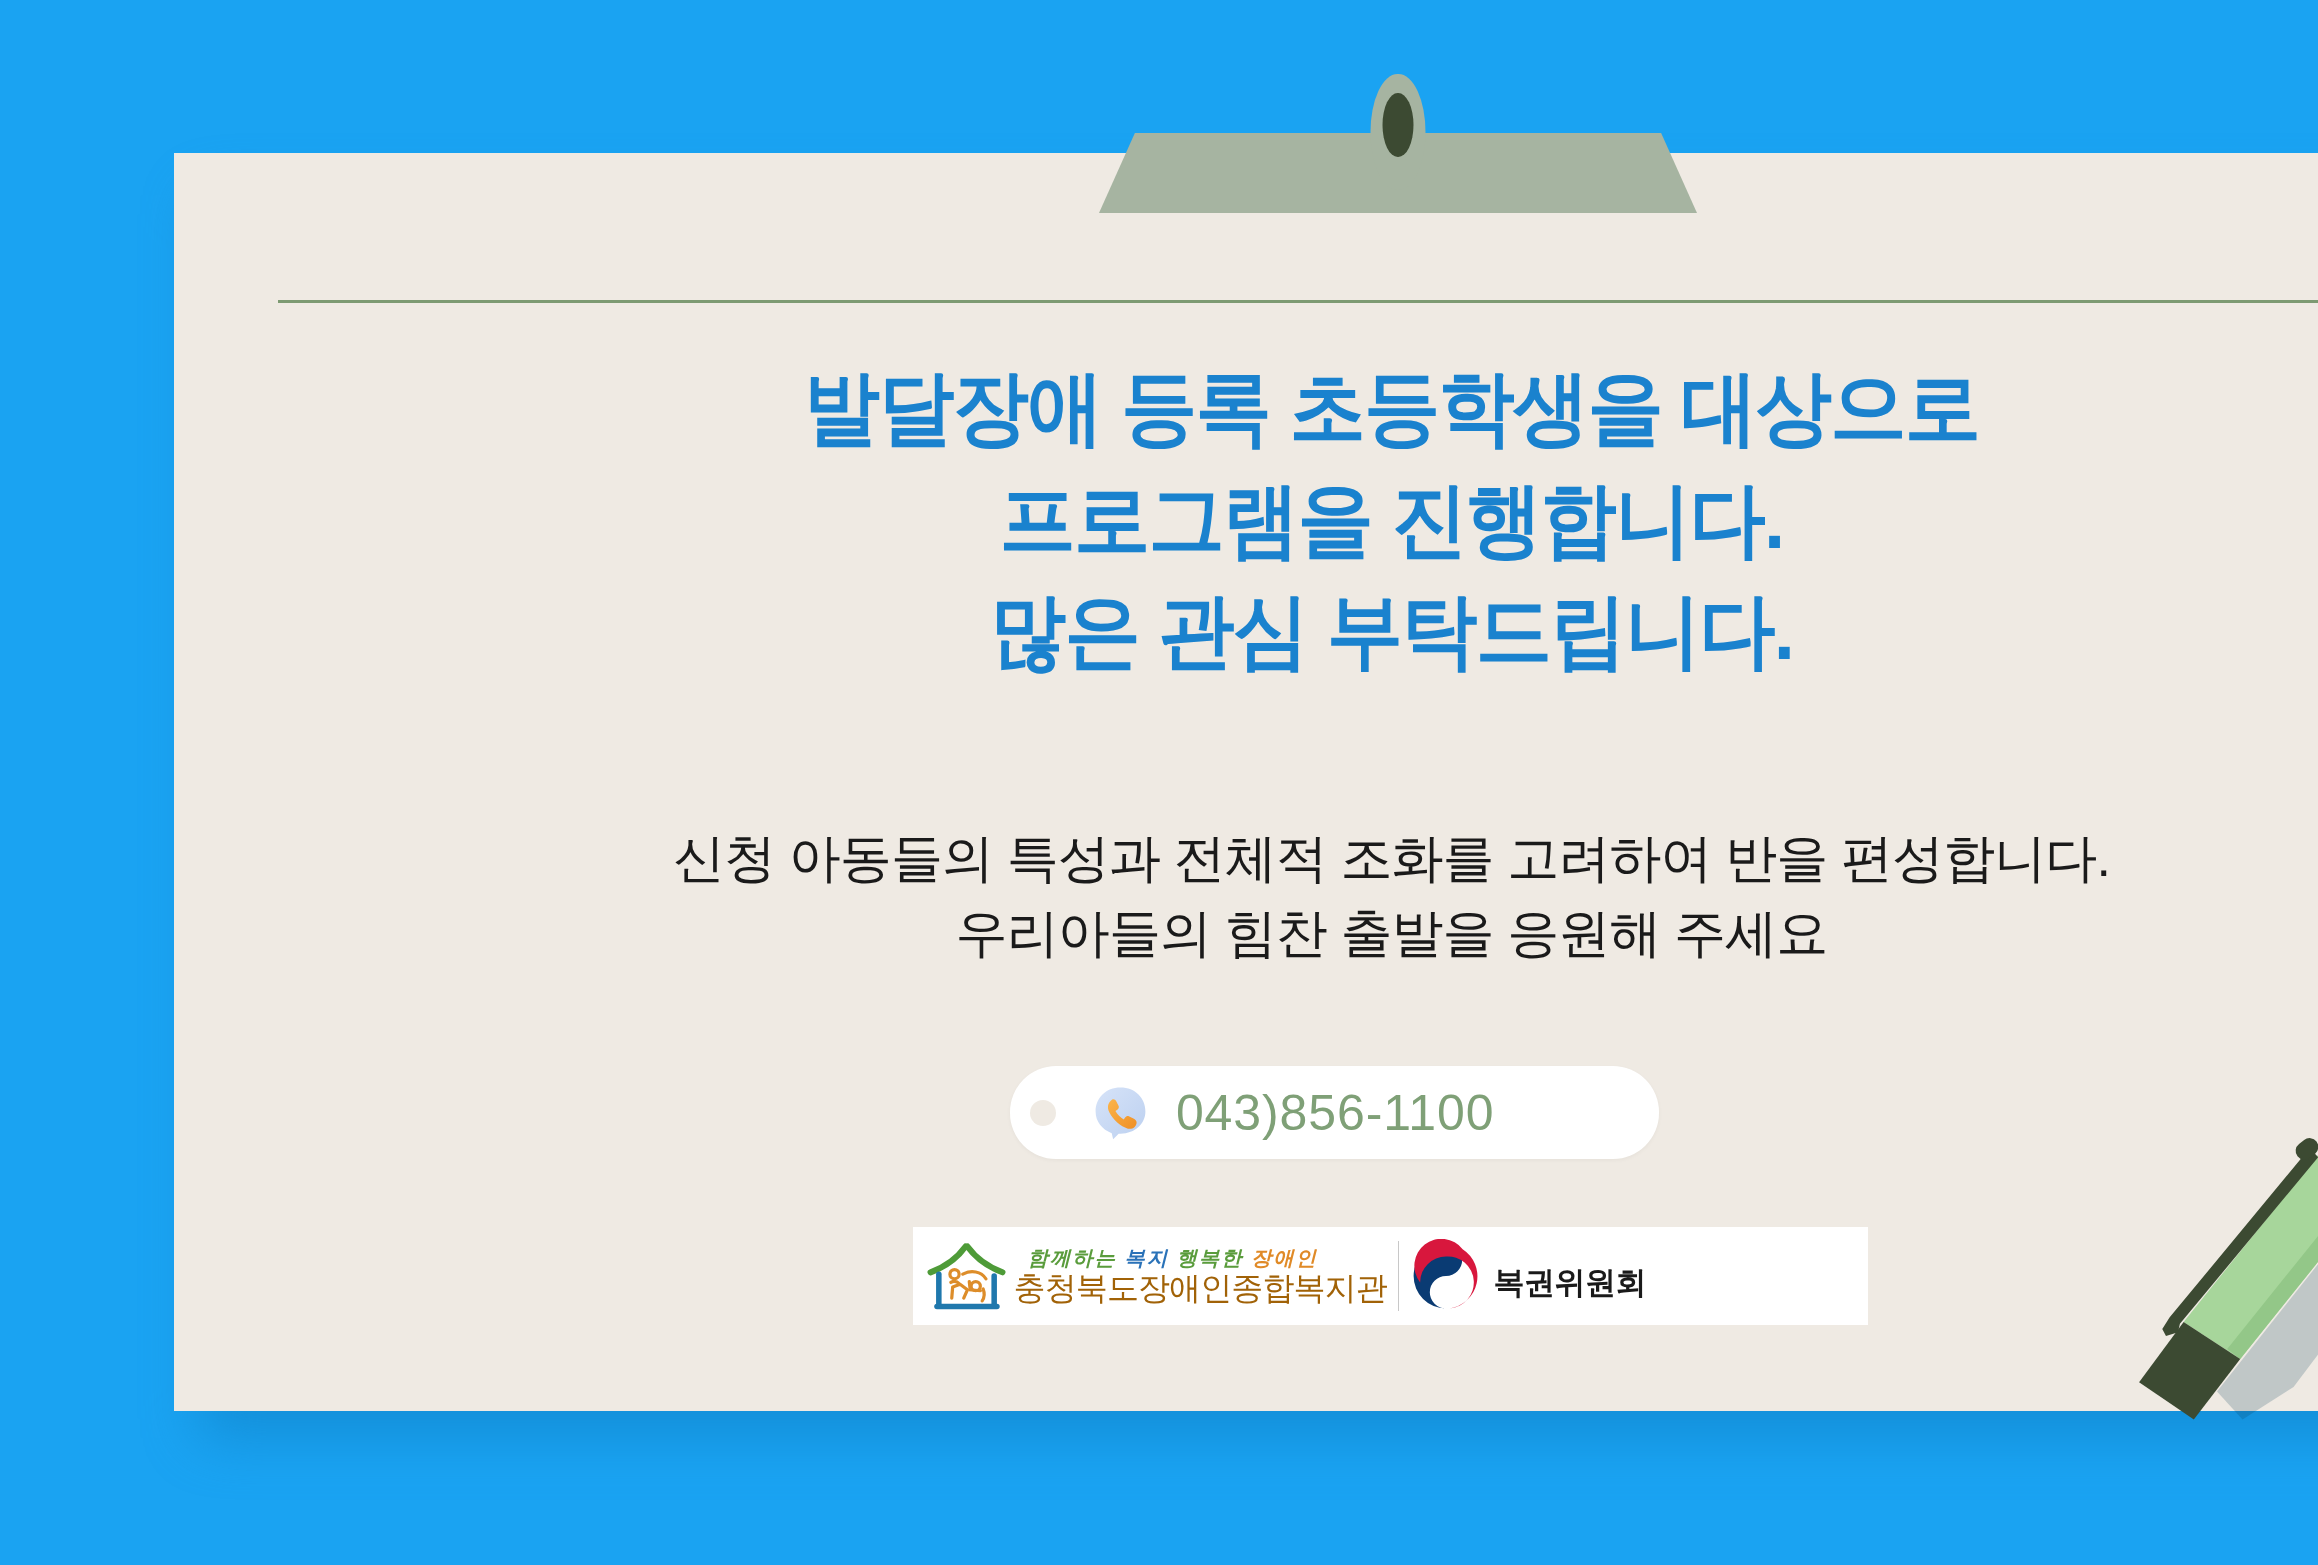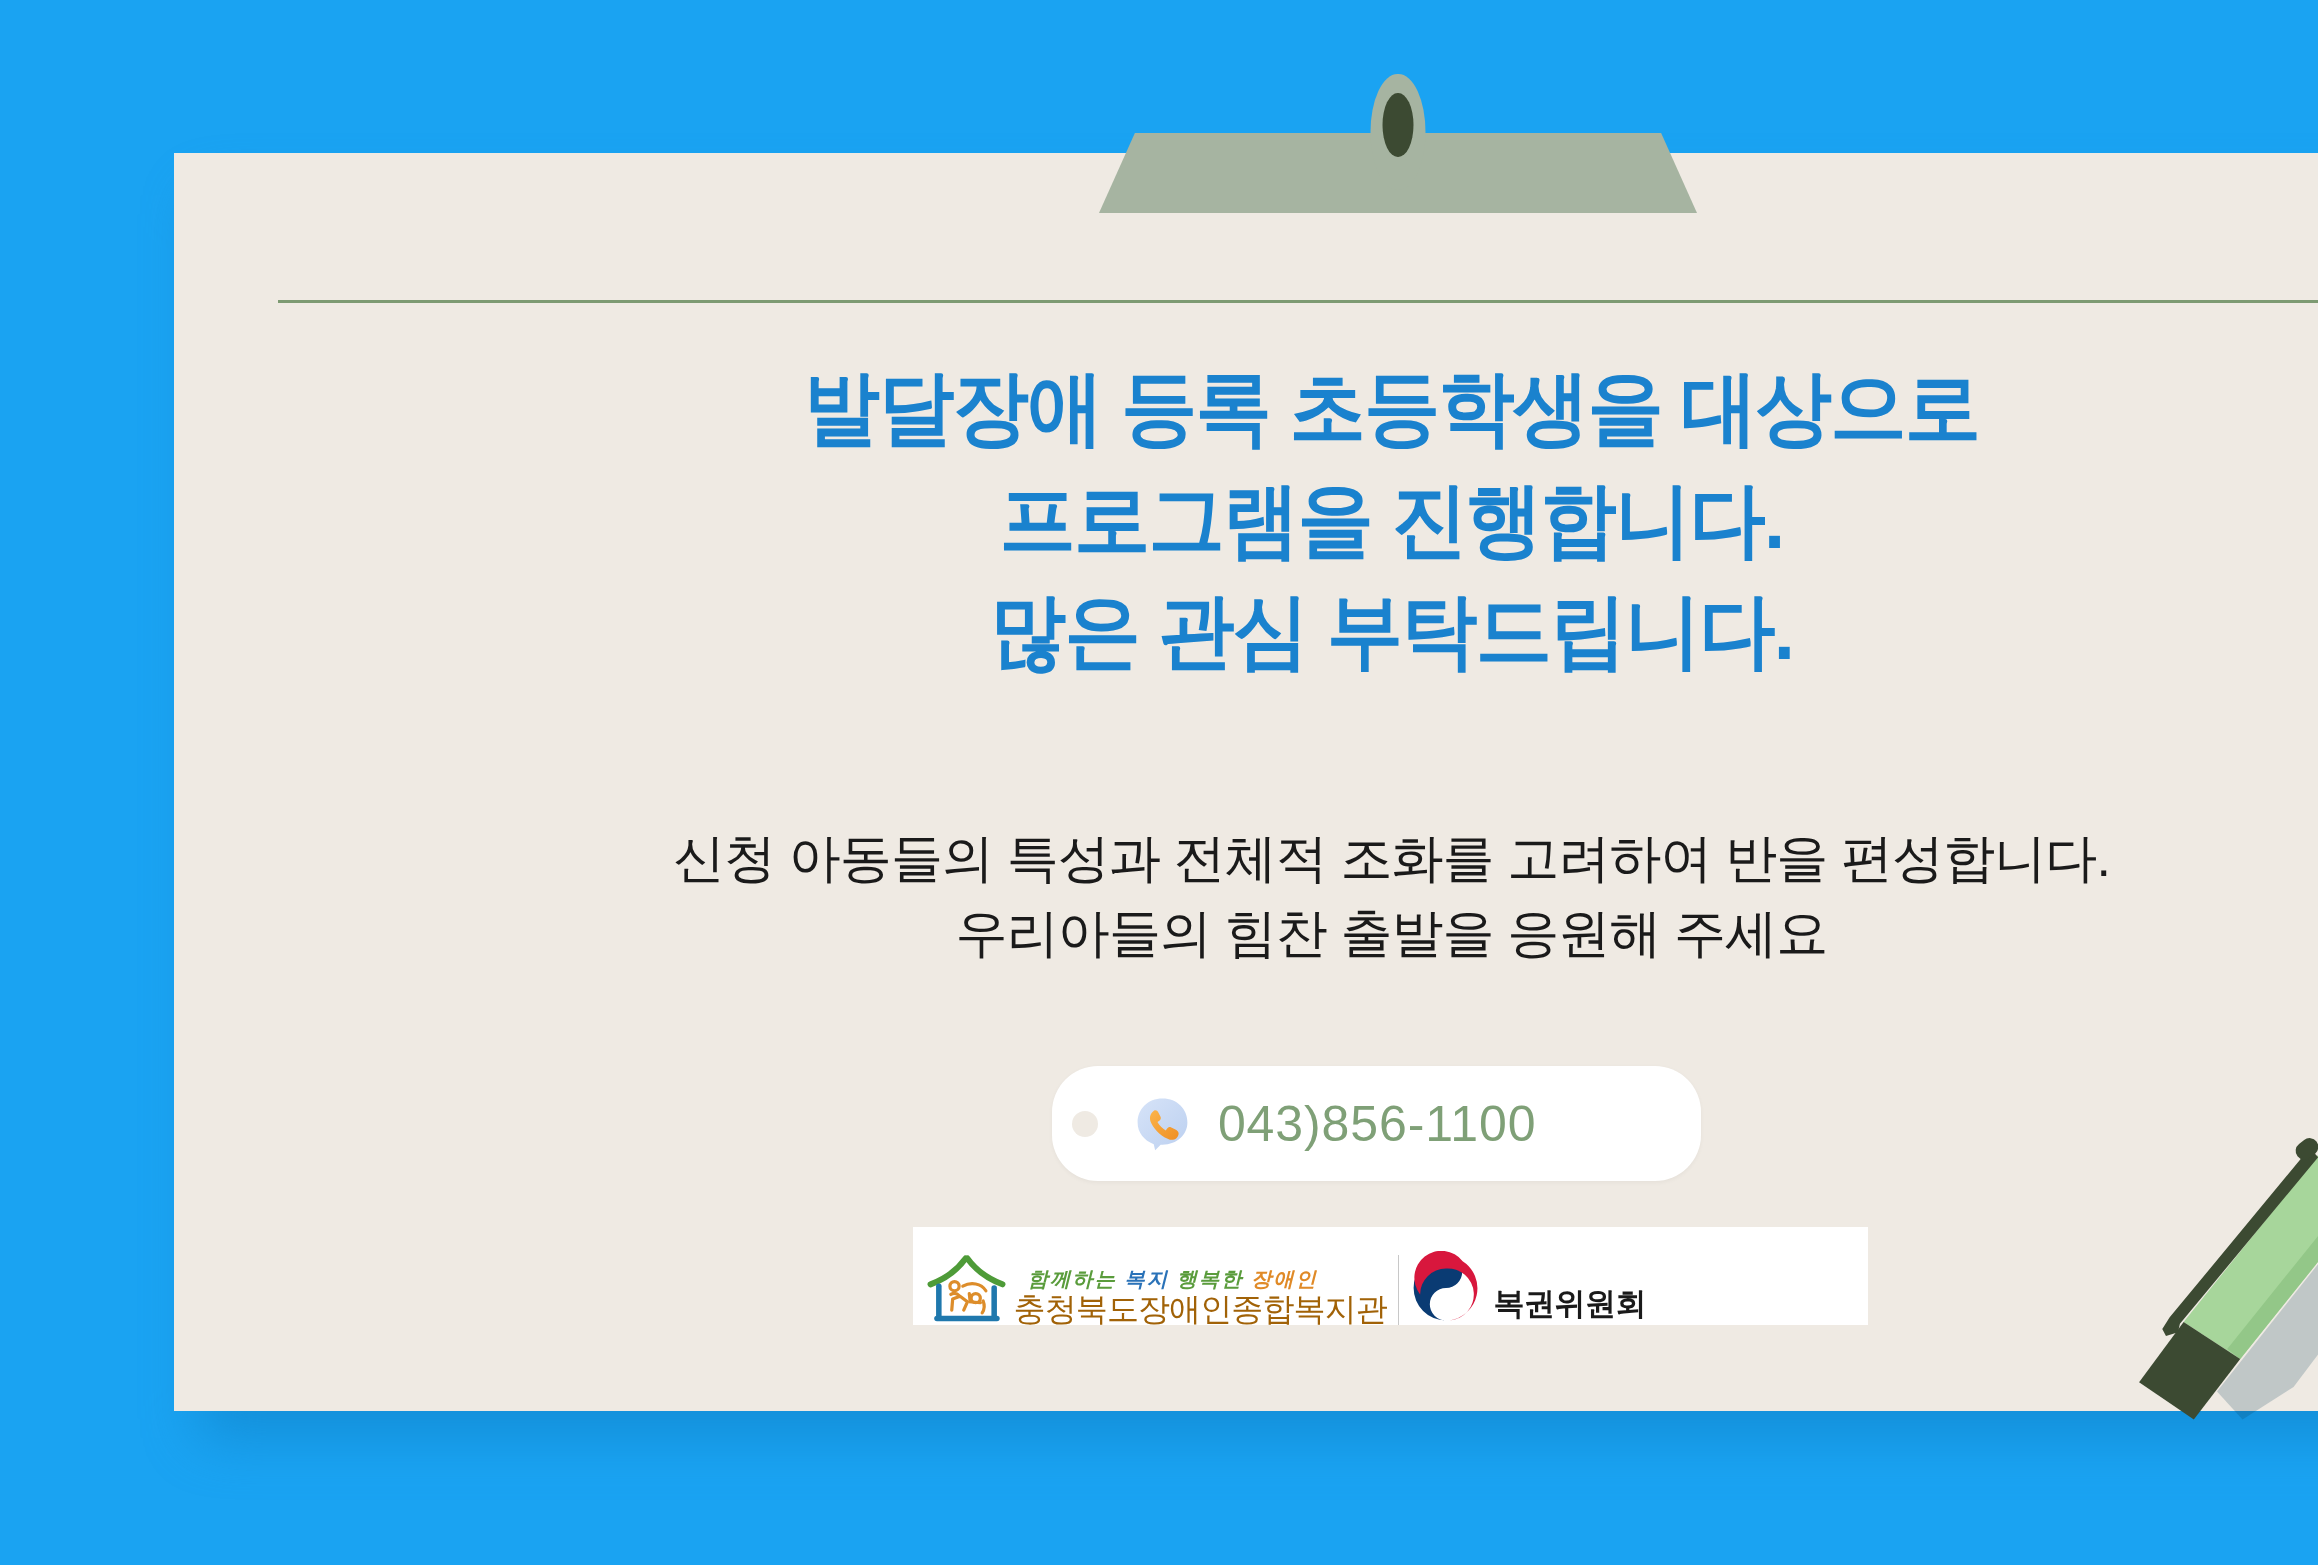--- a/index.html
+++ b/index.html
@@ -98,22 +98,22 @@
     font-weight:400;
     font-size:52px;
     line-height:1.45;
     letter-spacing:-0.9px;
   }
   #subhead div { white-space:nowrap; }
 
   
   #phone-pill {
     position:absolute;
-    left:1052px; top:1066px;
-    width:649px; height:115px;
+    left:1010px; top:1066px;
+    width:649px; height:93px;
     background:#ffffff;
     border-radius:46px;
     display:flex;
     align-items:center;
     box-shadow:0 1.4px 4.6px rgba(0,0,0,.04);
     gap:15px;
   }
   #phone-dot {
     width:26px; height:26px;
     border-radius:50%;
@@ -135,21 +135,21 @@
     white-space:nowrap;
   }
 
   
   #logo-band {
     position:absolute;
     left:913px; top:1227px;
     width:955px; height:98px;
     background:#ffffff;
     display:flex;
-    align-items:flex-end;
+    align-items:center;
   }
   #logo-house { width:83px; height:74px; margin-left:12px; flex:0 0 auto; }
   #logo-text-block {
     margin-left:5.6px;
     display:flex;
     flex-direction:column;
     justify-content:center;
     flex:0 0 auto;
   }
   #logo-tagline {

